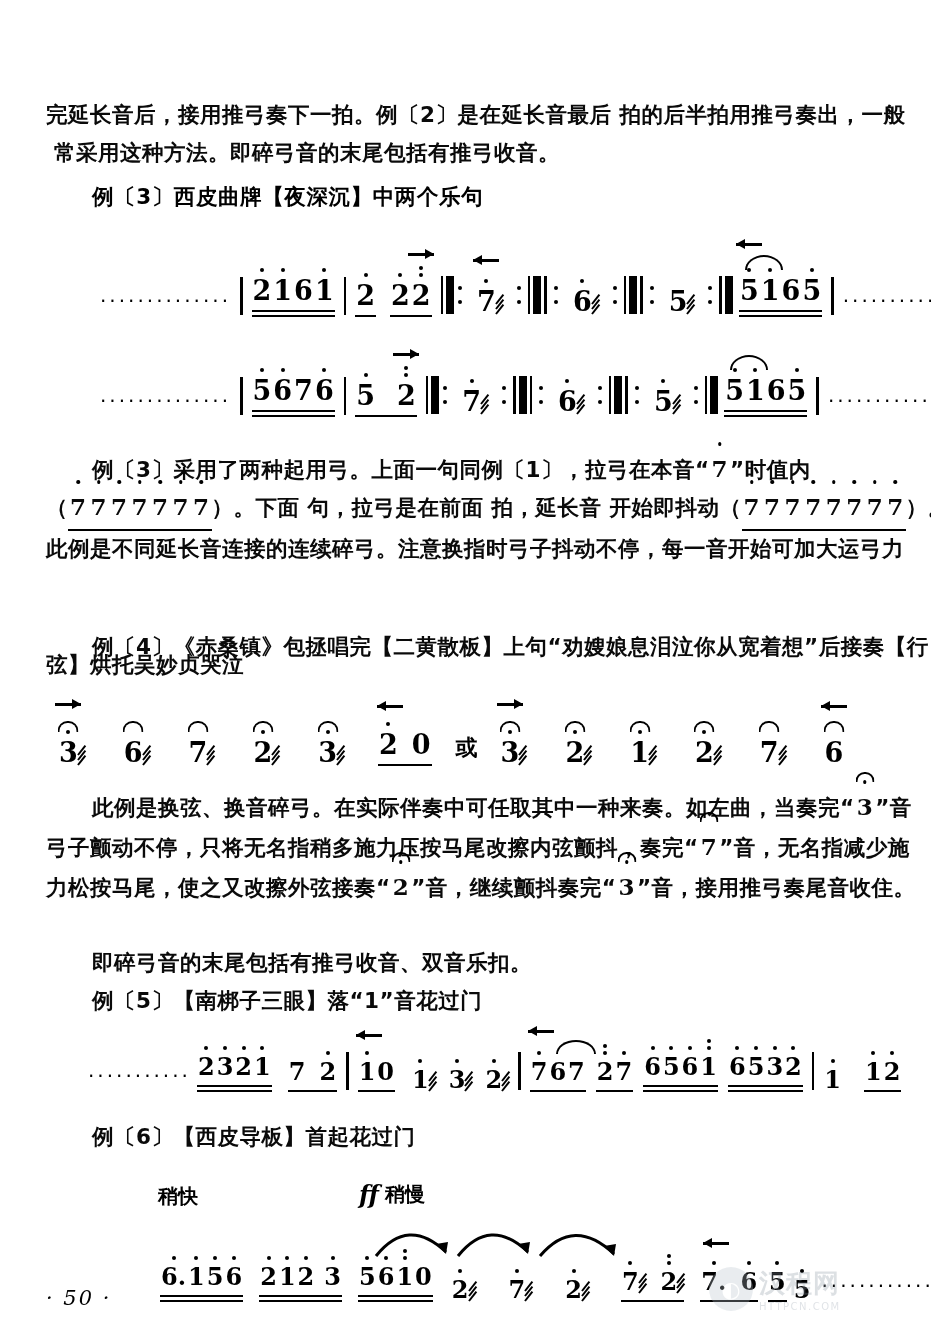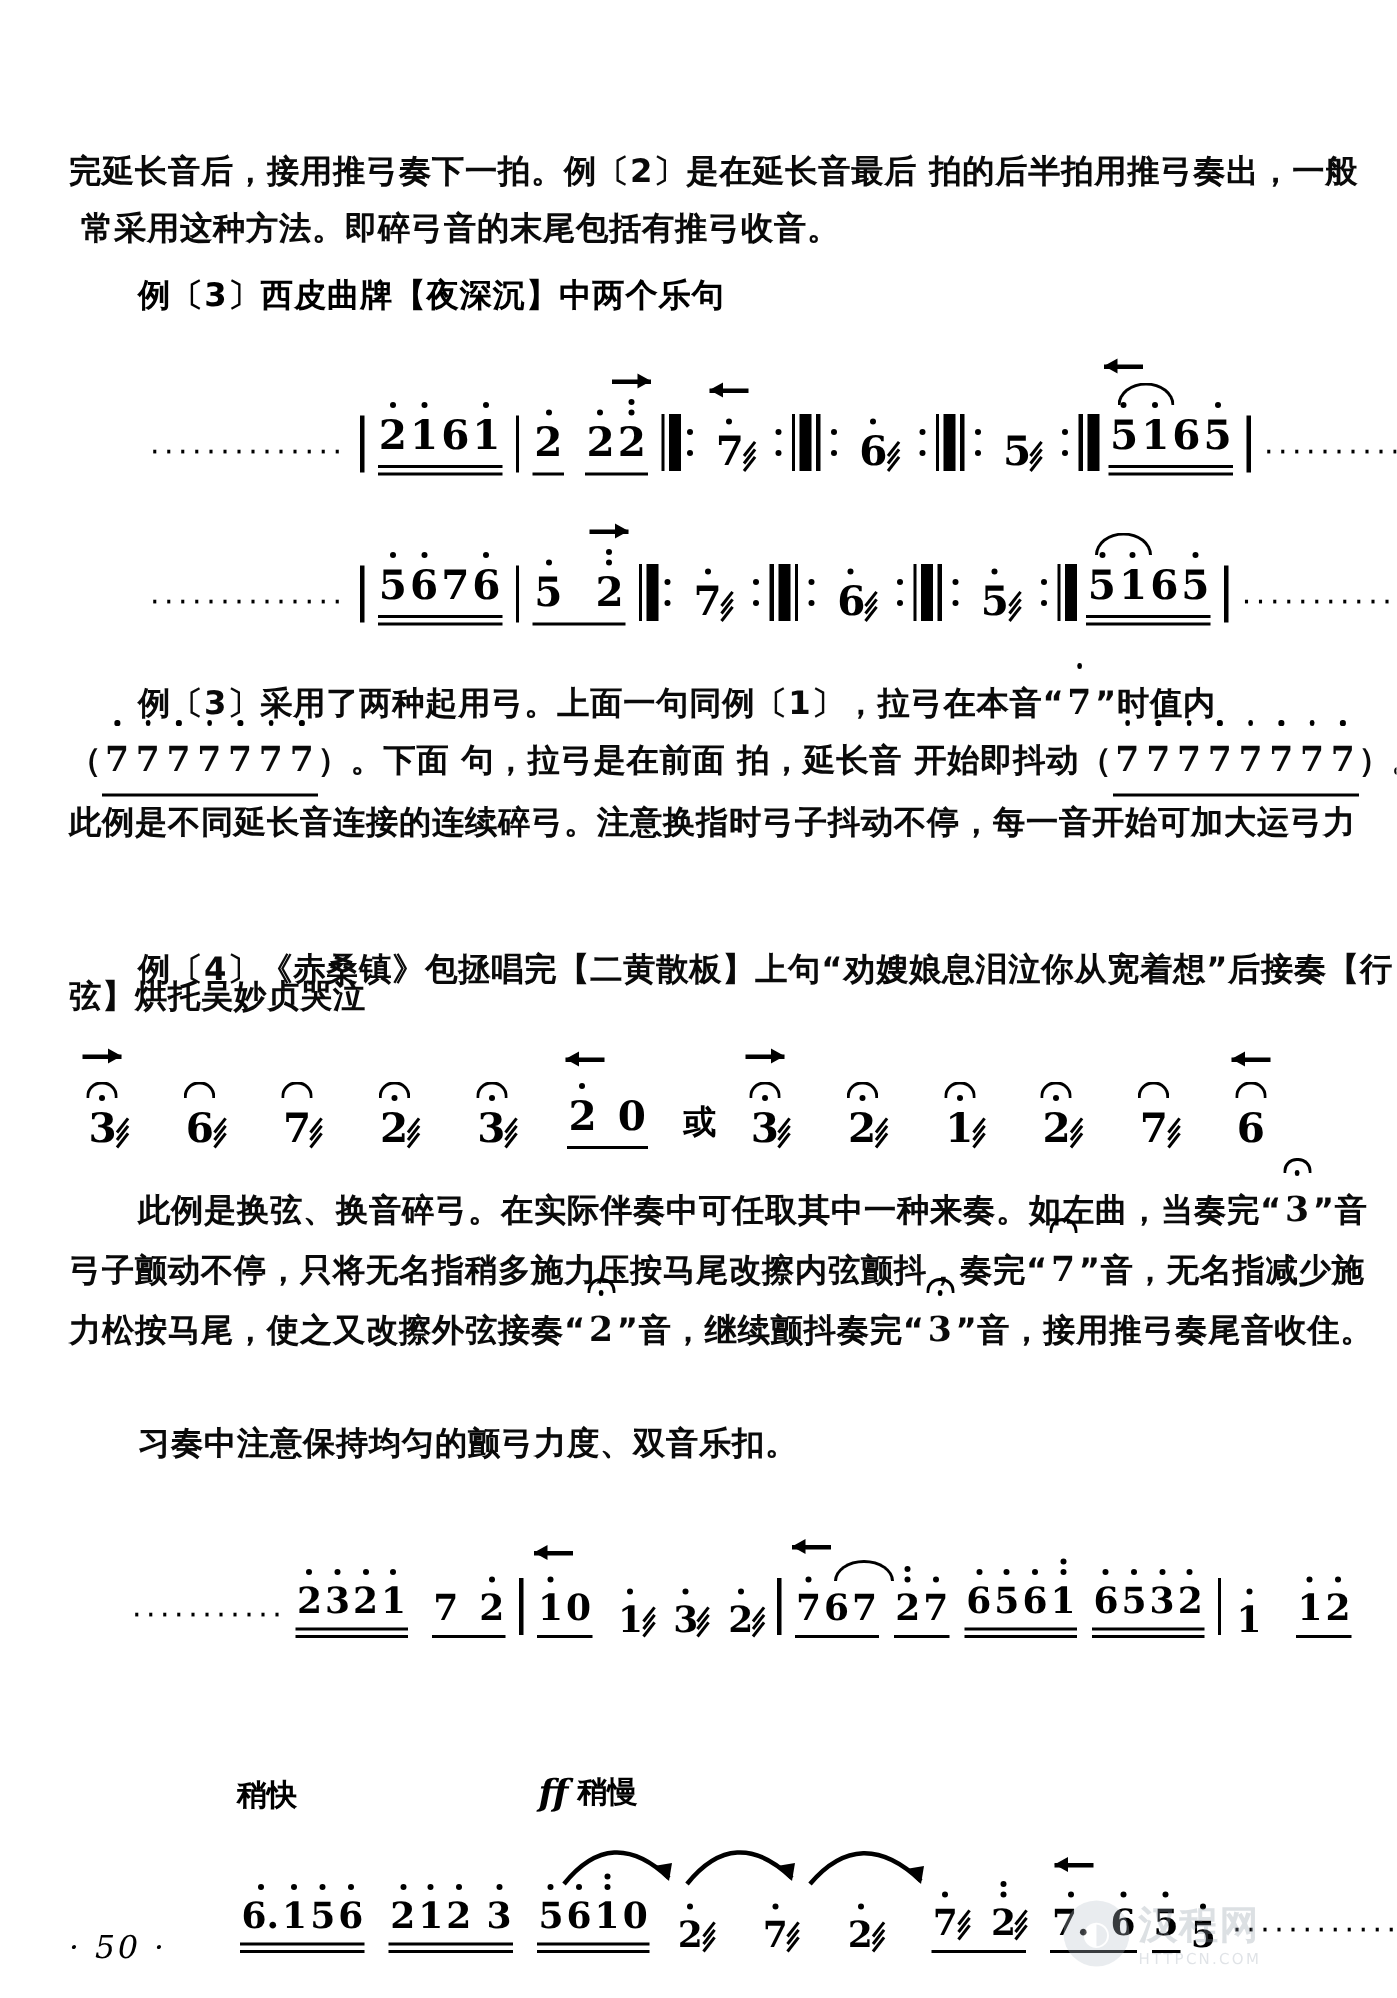--- a/index.html
+++ b/index.html
@@ -672,21 +672,24 @@
   <div class="para" style="left:46px; top:828px;">
     <span>弓子颤动不停，只将无名指稍多施力压按马尾改擦内弦颤抖，奏完“</span><span class="inlinenote"><span class="arc"></span><span>7</span></span><span>”音，无名指减少施</span>
   </div>
 
   <div class="para" style="left:46px; top:868px;">
     <span>力松按马尾，使之又改擦外弦接奏“</span><span class="inlinenote"><span class="arc"></span><span class="dotup"></span><span>2</span></span><span>”音，继续颤抖奏完“</span><span class="inlinenote"><span class="arc"></span><span class="dotup"></span><span>3</span></span><span>”音，接用推弓奏尾音收住。</span>
   </div>
 
 
   <div class="para" style="left:46px; top:944px;">
-    <span style="display:inline-block; width:46px;"></span><span>习奏中注意保持均匀的颤弓力度、双音乐扣。</span>
+    <span style="display:inline-block; width:46px;"></span><span>即碎弓音的末尾包括有推弓收音、双音乐扣。</span>
+  </div>
+  <div class="para" style="left:46px; top:982px;">
+    <span style="display:inline-block; width:46px;"></span><span>例〔5〕【南梆子三眼】落“1”音花过门</span>
   </div>
 
   <div class="staff" style="left:88px; top:1030px;">
 
     <span class="dotsline">···········</span>
 
     <span class="beamwrap2" style="margin-left:6px;">
       <span class="beam1" style="border-bottom:none;">
         <span class="nt small"><span class="dotup"></span><span>2</span></span>
         <span class="nt small"><span class="dotup"></span><span>3</span></span>
@@ -789,20 +792,23 @@
       <span class="beamwrap2">
         <span class="beam1" style="border-bottom:none;">
           <span class="nt small"><span class="dotup"></span><span>1</span></span>
           <span class="nt small"><span class="dotup"></span><span>2</span></span>
         </span>
         <span class="rule"></span>
       </span>
     </span>
   </div>
 
+  <div class="para" style="left:46px; top:1118px;">
+    <span style="display:inline-block; width:46px;"></span><span>例〔6〕【西皮导板】首起花过门</span>
+  </div>
 
   <div class="tempo" style="left:158px; top:1183px;">稍快</div>
   <div class="dynamic" style="left:359px; top:1180px;">ff</div>
   <div class="tempo" style="left:385px; top:1181px;">稍慢</div>
 
   <svg class="arrowcurve" style="left:368px; top:1212px;" width="430" height="56">
     <path d="M8,44 Q40,4 78,40" stroke="#000" stroke-width="3" fill="none"></path>
     <polygon points="78,42 68,32 80,30" fill="#000"></polygon>
     <path d="M90,44 Q122,4 160,40" stroke="#000" stroke-width="3" fill="none"></path>
     <polygon points="160,42 150,32 162,30" fill="#000"></polygon>

